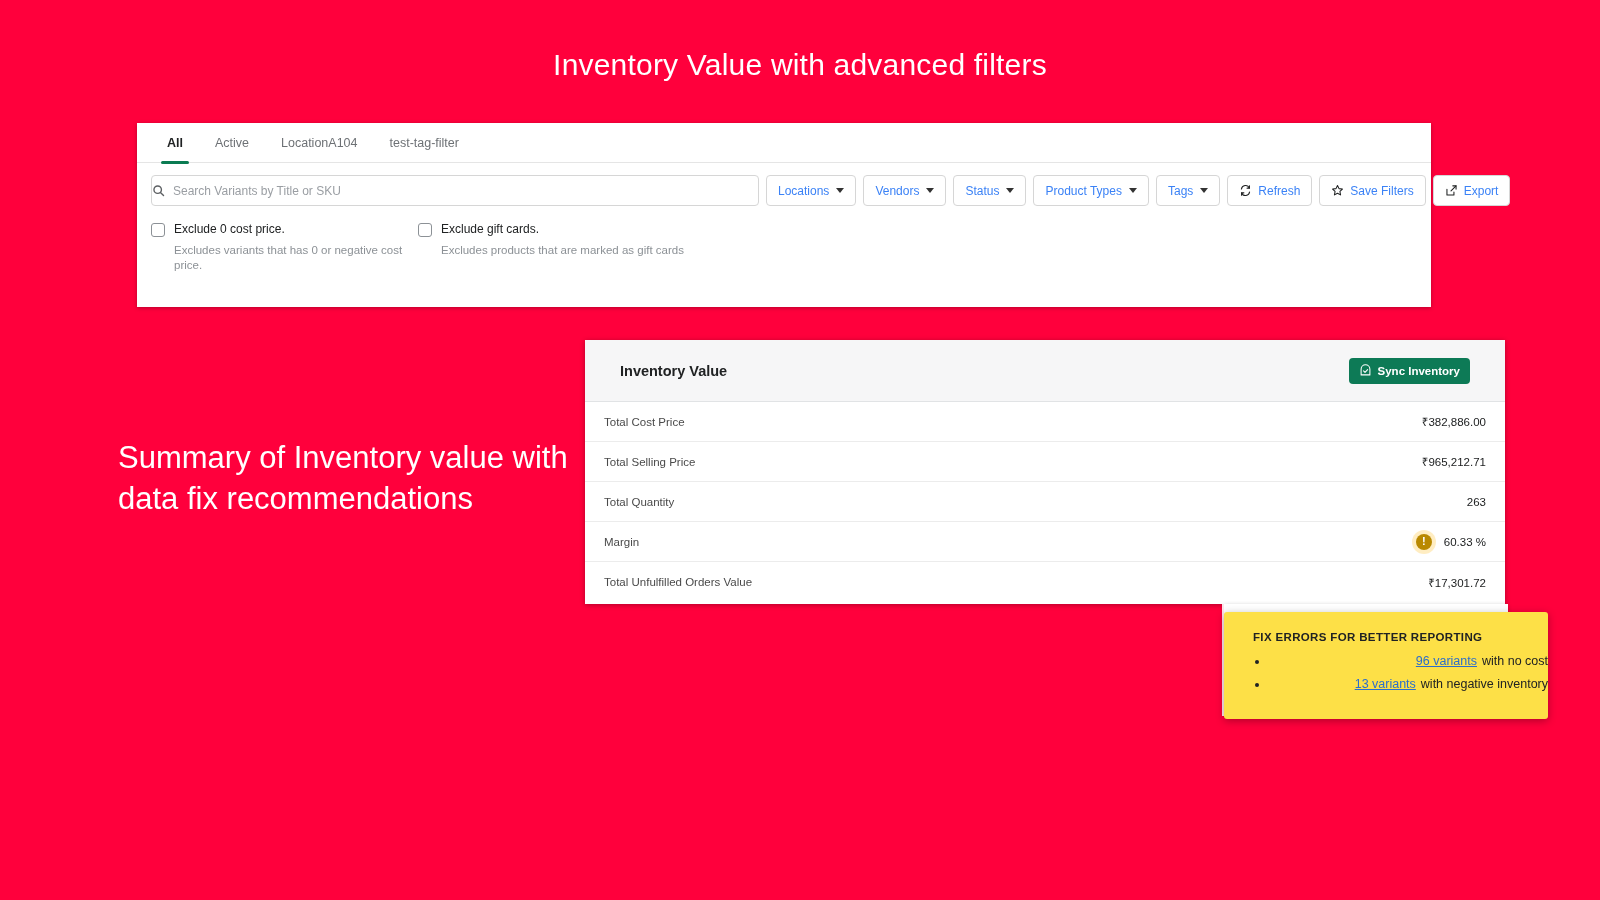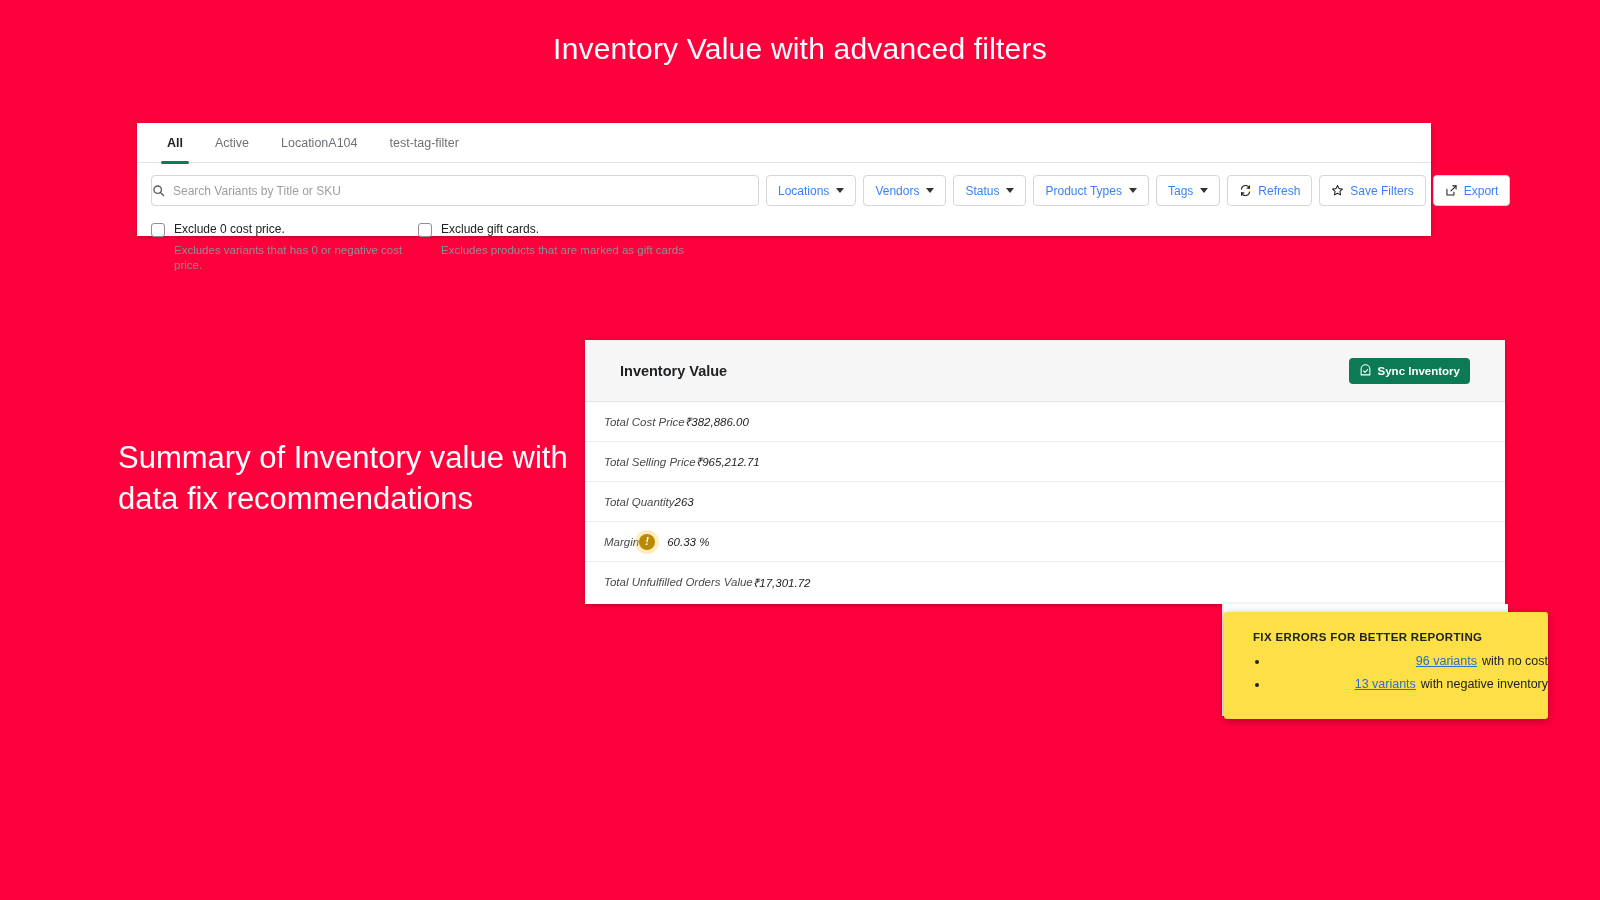--- a/index.html
+++ b/index.html
@@ -6,21 +6,21 @@
   html, body {
     width: 1600px; height: 900px;
     overflow: hidden;
     font-family: "Liberation Sans", sans-serif;
   }
   body { background: #FF003C; position: relative; }
 
   
   .headline {
     position: absolute;
-    top: 32px; left: 0; width: 100%;
+    top: 48px; left: 0; width: 100%;
     text-align: center;
     color: #ffffff;
     font-size: 30px;
     font-weight: 400;
     letter-spacing: .2px;
   }
 
   
   .caption {
     position: absolute;
@@ -29,21 +29,21 @@
     color: #ffffff;
     font-size: 31px;
     line-height: 41px;
     font-weight: 400;
   }
 
   
   .filter-card {
     position: absolute;
     left: 137px; top: 123px;
-    width: 1294px; height: 113px;
+    width: 1294px; height: 184px;
     background: #ffffff;
     box-shadow: 0 1px 4px rgba(0,0,0,.28);
   }
   .tabs {
     height: 40px;
     display: flex;
     align-items: center;
     padding: 0 16px;
     border-bottom: 1px solid #e5e5e5;
     gap: 4px;
@@ -174,24 +174,23 @@
     font-size: 11.5px;
     font-weight: 600;
     cursor: pointer;
     white-space: nowrap;
   }
 
   .inv-row {
     height: 40px;
     display: flex;
     align-items: center;
-    justify-content: flex-start;
+    justify-content: space-between;
     padding: 0 19px;
     border-bottom: 1px solid #ececec;
-    font-style: italic;
   }
   .inv-row:last-child { border-bottom: none; }
   .inv-label { font-size: 11.5px; color: #4a4a4a; }
   .inv-value {
     font-size: 11.5px;
     color: #202223;
     display: flex;
     align-items: center;
     gap: 12px;
   }

